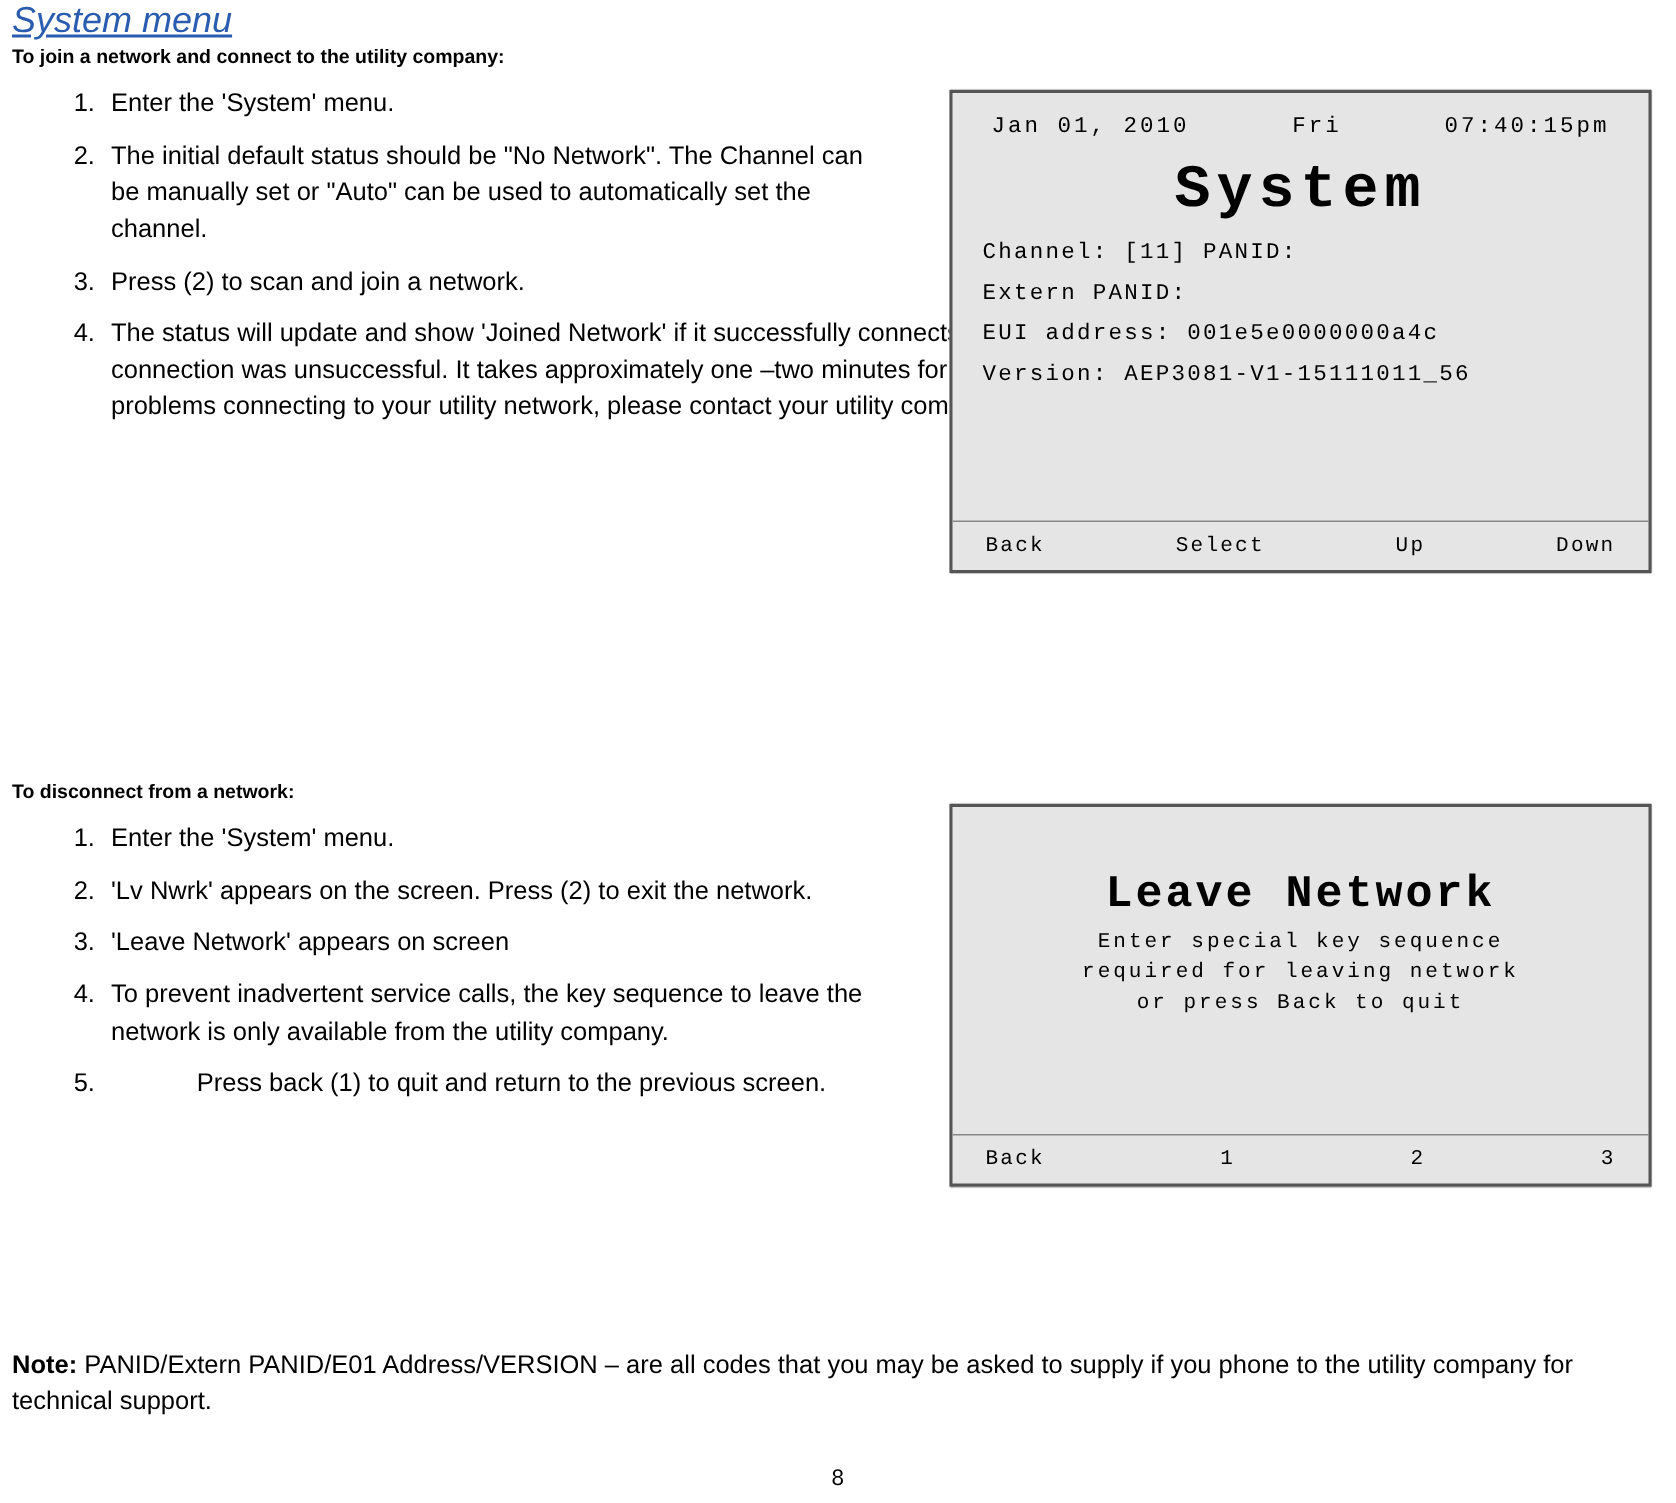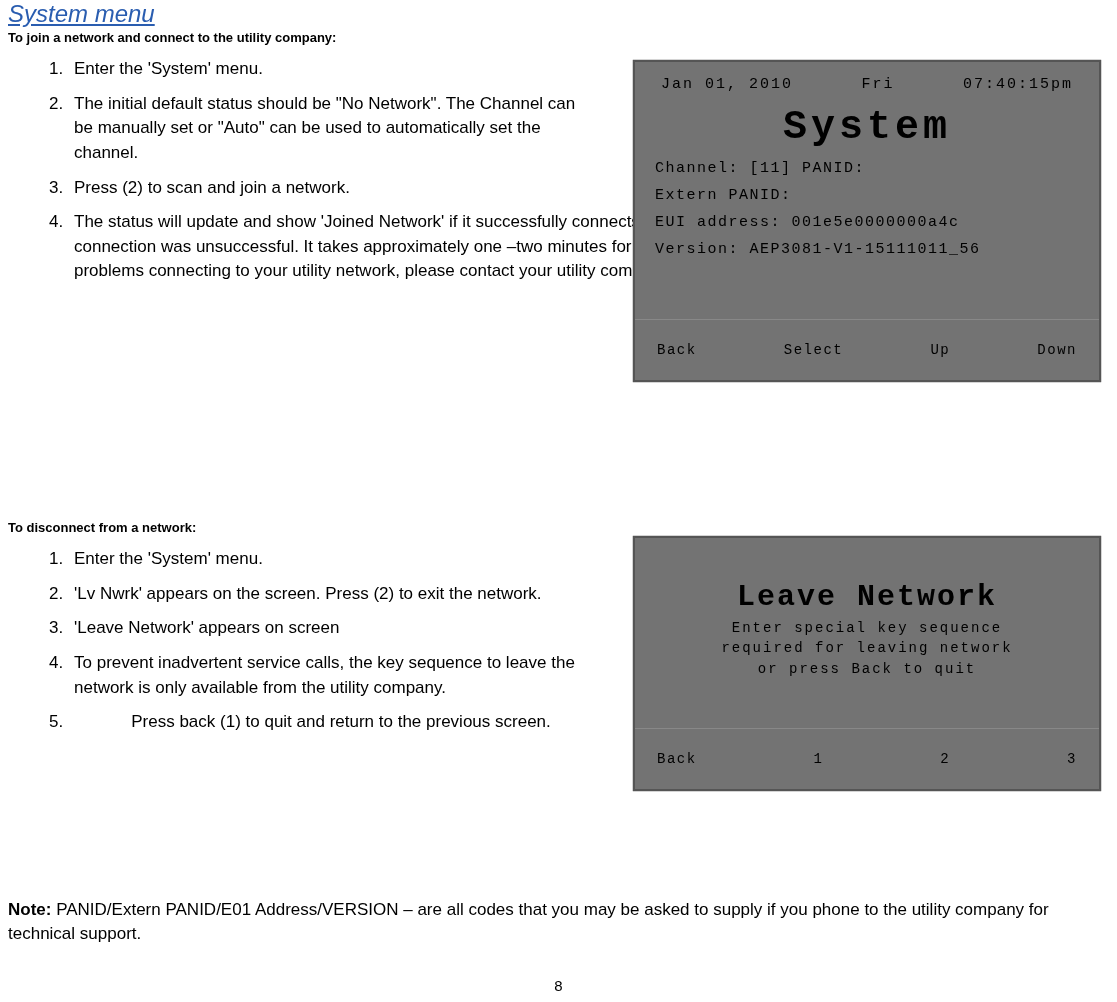--- a/index.html
+++ b/index.html
@@ -42,21 +42,21 @@
       line-height: 1.45;
       margin-bottom: 10px;
       padding-left: 6px;
     }
     .ordered li.wide { width: 1020px; }
     .screenshot {
       position: absolute;
       right: 8px;
       width: 468px;
       border: 2px solid #555;
-      background: #737373;
+      background: #e5e5e5;
       box-shadow: 0 0 1px #000;
     }
     .shot-sys { top: 0; height: 322px; }
     .shot-leave { top: 0; height: 255px; }
     .shot-pad { padding: 14px 20px 0 20px; font-family: "Courier New", monospace; letter-spacing: 1px; }
     .shot-top-row {
       display: flex;
       justify-content: space-between;
       font-size: 15px;
       padding: 0 6px;
@@ -92,21 +92,21 @@
       font-family: "Courier New", monospace;
       letter-spacing: 1.5px;
       margin: 10px 0;
     }
     .shot-bottom {
       position: absolute;
       bottom: 0; left: 0; right: 0;
       border-top: 1px solid #888;
       display: flex;
       justify-content: space-between;
-      padding: 22px 22px;
+      padding: 8px 22px;
       font-size: 14px;
       font-family: "Courier New", monospace;
       letter-spacing: 1.5px;
     }
     .section-gap { height: 60px; }
     .page-no {
       position: absolute;
       bottom: 8px;
       left: 0; right: 0;
       text-align: center;

